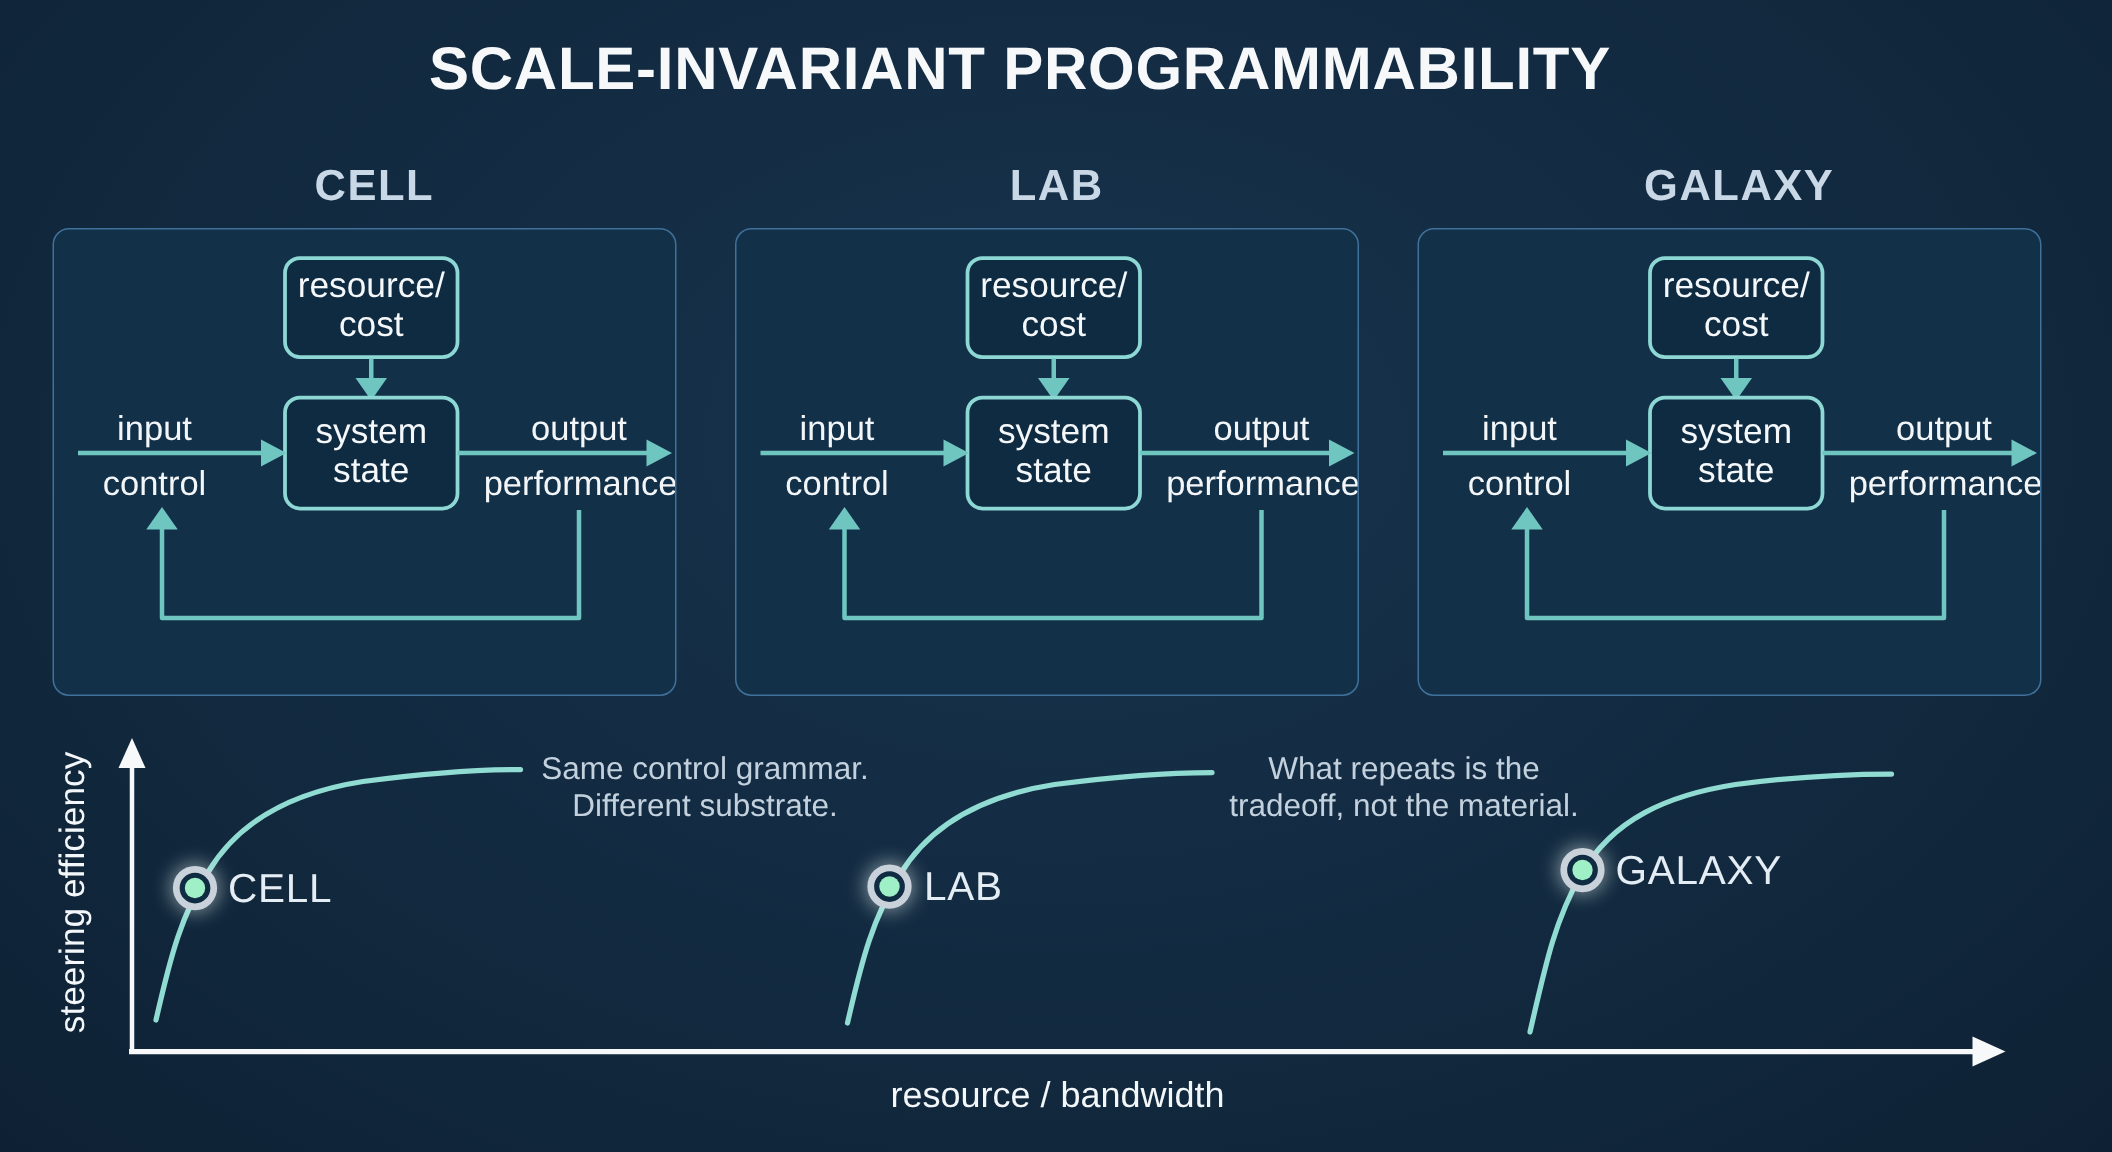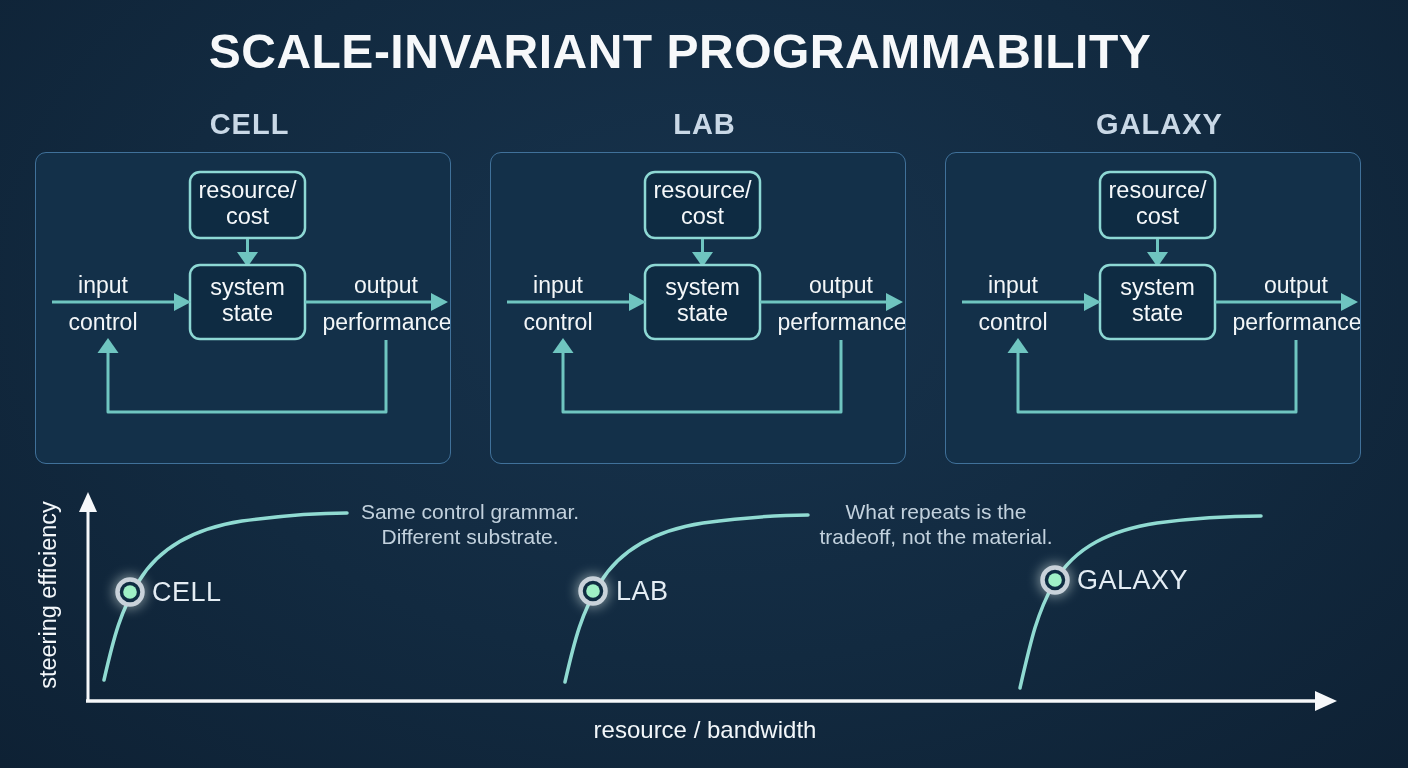--- a/index.html
+++ b/index.html
@@ -4,21 +4,21 @@
 <style>
   html,body{margin:0;padding:0;}
   body{
     width:1408px;height:768px;position:relative;overflow:hidden;
     background:radial-gradient(ellipse at 50% 38%, #17334d 0%, #122a40 55%, #0e2134 100%);
     font-family:"Liberation Sans", sans-serif;
     -webkit-font-smoothing:antialiased;
   }
   .title{
     position:absolute;top:24px;left:0;width:1360px;text-align:center;
-    font-size:48px;font-weight:700;letter-spacing:.5px;color:#f6f8fa;margin:0;
+    font-size:40px;font-weight:700;letter-spacing:.5px;color:#f6f8fa;margin:0;
   }
   .panels{
     position:absolute;left:35px;top:106px;width:1339px;
     display:flex;justify-content:space-between;
   }
   .panel-col{width:429px;}
   .panel-header{
     text-align:center;font-size:29px;font-weight:600;letter-spacing:1px;
     color:#c9d8e6;height:37px;line-height:37px;margin-bottom:9px;
   }

